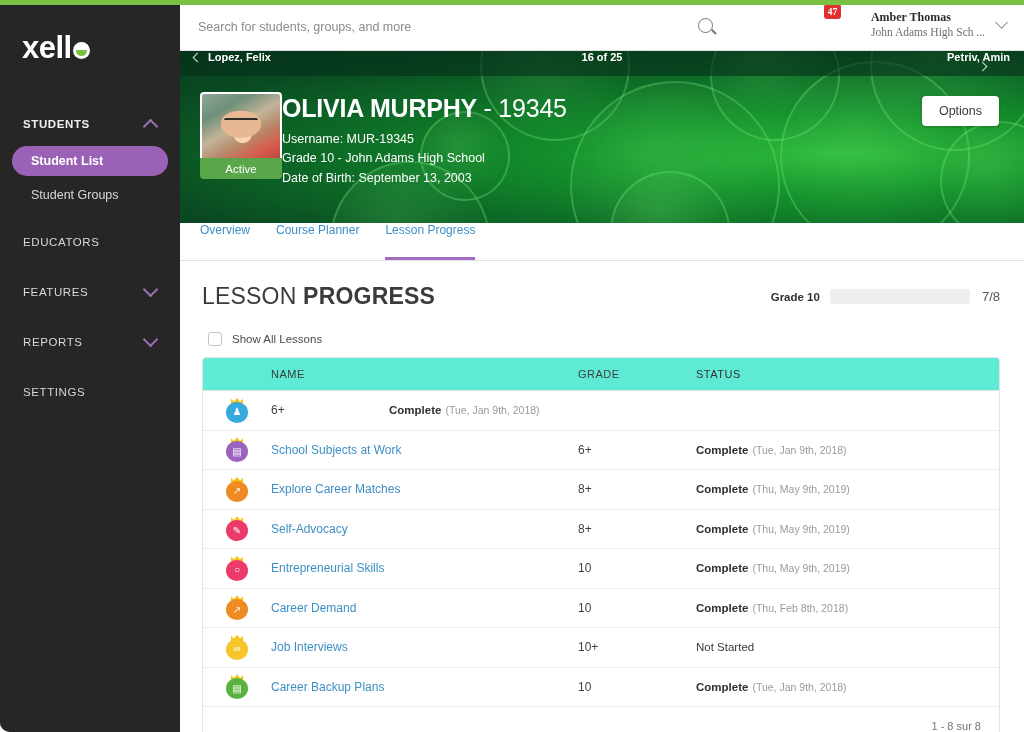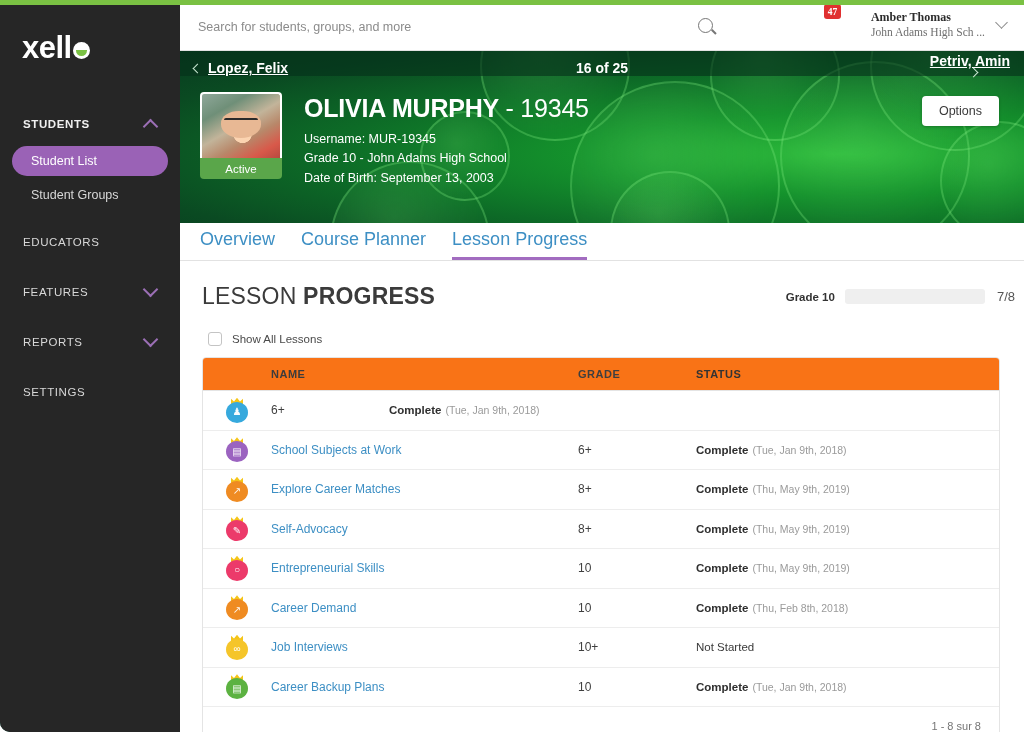--- a/index.html
+++ b/index.html
@@ -94,21 +94,21 @@
     display: flex; align-items: center;
     padding-left: 19px;
     border-radius: 15px;
     color: #d8d8d8;
     font-size: 12.5px;
     cursor: pointer;
   }
   .nav-item.active {
     background: #9a62b6;
     color: #ffffff;
-    font-weight: 400;
+    font-weight: 700;
   }
   .nav-sp { height: 14px; }
 
   
   .main {
     position: absolute; left: 180px; top: 4px;
     width: 844px; height: 728px;
     background: #ffffff;
   }
 
@@ -190,25 +190,24 @@
   .bubble {
     position: absolute;
     border-radius: 50%;
     border: 2px solid rgba(130, 240, 130, 0.30);
     background: radial-gradient(circle at 40% 35%, rgba(120,230,120,0.18), rgba(30,120,50,0.03) 70%);
   }
   .navrow {
     position: relative; z-index: 3;
     height: 25px;
     background: rgba(5,48,26,0.62);
-    display: flex; align-items: flex-end;
+    display: flex; align-items: flex-start;
     color: #ffffff;
-    font-size: 14px;
+    font-size: 11px;
     font-weight: 700;
-    text-decoration: underline;
   }
   .navrow .prev { margin-left: 14px; display: flex; align-items: center; cursor: pointer; }
   .navrow .next { margin-right: 14px; margin-left: auto; display: flex; align-items: center; cursor: pointer; flex-direction: column; }
   .navrow .count {
     position: absolute; left: 0; right: 0; text-align: center;
     font-weight: 700; pointer-events: none;
   }
   .arr-l, .arr-r {
     width: 7px; height: 7px;
     border-left: 1.8px solid #c9e8d2;
@@ -245,21 +244,21 @@
     border-radius: 2px;
   }
   .status-pill {
     width: 82px; height: 21px;
     background: #5aa64a;
     color: #ffffff;
     font-size: 11.5px;
     display: flex; align-items: center; justify-content: center;
     border-radius: 0 0 4px 4px;
   }
-  .hero-info { margin-left: 22px; color: #ffffff; padding-top: 2px; }
+  .hero-info { color: #ffffff; padding-top: 2px; }
   .hero-name {
     font-size: 25px;
     font-weight: 700;
     letter-spacing: -0.2px;
     margin-bottom: 7px;
   }
   .hero-name .id { font-weight: 400; }
   .hero-line { font-size: 12.5px; line-height: 1.55; }
   .options-btn {
     position: absolute; z-index: 4;
@@ -277,42 +276,42 @@
 
   
   .tabs {
     height: 38px;
     border-bottom: 1px solid #e2e2e2;
     display: flex; align-items: stretch;
     padding-left: 20px;
     background: #ffffff;
   }
   .tab {
-    display: flex; align-items: center;
+    display: flex; 
     margin-right: 26px;
-    font-size: 18px;
+    font-size: 12px;
     color: #3d8fc4;
     cursor: pointer;
     border-bottom: 3px solid transparent;
     padding-bottom: 1px;
   }
   .tab.active { border-bottom-color: #a26cc0; }
 
   
   .content { padding: 22px 24px 0 22px; position: relative; }
   .page-title {
     font-size: 23px;
     color: #3b3b3b;
     letter-spacing: 0.2px;
   }
   .page-title b { font-weight: 700; }
   .page-title .light { font-weight: 400; }
 
   .grade-progress {
-    position: absolute; right: 9px; top: 28px;
+    position: absolute; right: 24px; top: 28px;
     display: flex; align-items: center; margin-left: 48px;
   }
   .gp-label { font-size: 11.5px; font-weight: 700; color: #333; margin-right: 10px; }
   .gp-track {
     width: 140px; height: 15px;
     background: #efefef;
     border-radius: 3px;
     overflow: hidden;
   }
   .gp-fill { height: 15px; background: #7ac143; border-radius: 3px 0 0 3px; }
@@ -334,24 +333,24 @@
   
   .table {
     border: 1px solid #e4e4e4;
     border-radius: 4px;
     overflow: hidden;
     background: #ffffff;
   }
   .thead {
     display: flex; align-items: center;
     height: 33px;
-    background: #f97316;
+    background: #5eead4;
     border-bottom: 1px solid #e4e4e4;
     font-size: 11px;
-    font-weight: 700;
+    font-weight: 400;
     color: #3c3c3c;
     letter-spacing: 0.5px;
   }
   .row {
     display: flex; align-items: center;
     height: 39.5px;
     border-bottom: 1px solid #ededed;
     font-size: 12px;
   }
   .c-icon { width: 68px; display: flex; justify-content: center; }

